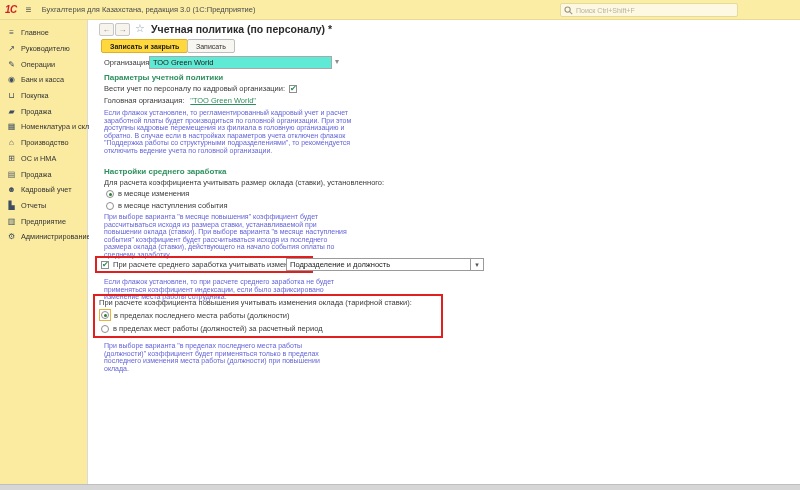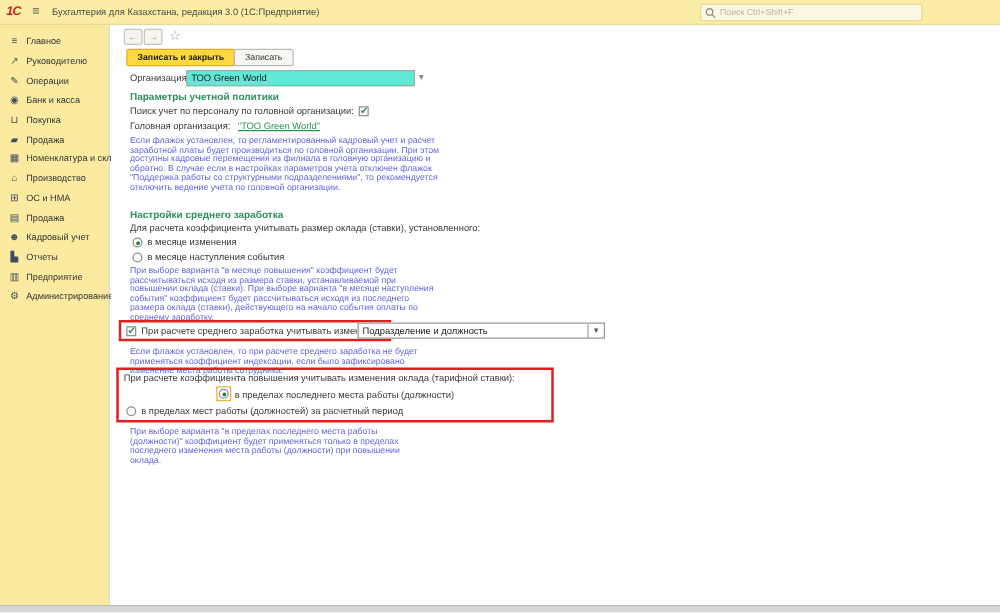--- a/index.html
+++ b/index.html
@@ -147,32 +147,33 @@
     <span class="icon">⚙</span>
     <span class="lbl">Администрирование</span>
   </div>
 </div>
 
 <div id="content">
 
   <span class="abs navbtn" style="left:10px; top:3px;">←</span>
   <span class="abs navbtn" style="left:26px; top:3px;">→</span>
   <span class="abs" id="fav-star" style="left:46px; top:2px;">☆</span>
+  <div class="abs" id="page-title" style="left:62px; top:3px;">Учетная политика (по персоналу) *</div>
 
   <button class="abs btn btn-primary" style="left:12px; top:19px;">Записать и закрыть</button>
   <button class="abs btn btn-plain" style="left:98px; top:19px;">Записать</button>
 
   <span class="abs lab" style="left:15px; top:38px;">Организация:</span>
   <input class="abs field" style="left: 60px; top: 36px; width: 183px;" value="ТОО Green World">
   <span class="abs" id="org-icon" style="left:246px; top:37px;">▾</span>
 
   <div class="abs sec-head" style="left:15px; top:53px;text-align:center;">Параметры учетной политики</div>
 
   <div class="abs" style="left:15px; top:64px; display:flex; align-items:center;">
-    <span class="lab">Поиск учет по персоналу по головной организации:</span>
+    <span class="lab">Вести учет по персоналу по кадровый организации:</span>
     <span class="cb checked" style="margin-left:4px;"></span>
   </div>
 
   <div class="abs" style="left:15px; top:76px; display:flex; align-items:center;">
     <span class="lab">Головная организация:</span>
     <span class="green-link" style="margin-left:6px;">"ТОО Green World"</span>
   </div>
 
   <div class="abs help" style="left:15px; top:89px; width:248px;">Если флажок установлен, то регламентированный кадровый учет и расчет заработной платы будет производиться по головной организации. При этом доступны кадровые перемещения из филиала в головную организацию и обратно. В случае если в настройках параметров учета отключен флажок "Поддержка работы со структурными подразделениями", то рекомендуется отключить ведение учета по головной организации.</div>
 
@@ -196,21 +197,21 @@
   </div>
   <div class="abs combo" style="left:197px; top:238px;">
     <span class="combo-val">Подразделение и должность</span>
     <span class="combo-btn">▾</span>
   </div>
 
   <div class="abs help" style="left:15px; top:258px; width:245px;">Если флажок установлен, то при расчете среднего заработка не будет применяться коэффициент индексации, если было зафиксировано изменение места работы сотрудника.</div>
 
   <div class="abs redbox" style="left:4px; top:274px; width:350px; padding:2px 4px 3px 4px;">
     <div class="lab">При расчете коэффициента повышения учитывать изменения оклада (тарифной ставки):</div>
-    <div class="radio-row" style="margin-top:2px;justify-content:center;">
+    <div class="radio-row" style="margin-top:2px;">
       <span class="focus-ring">
         <span class="radio sel"></span>
       </span>
       <span class="lab" style="margin-left:3px;">в пределах последнего места работы (должности)</span>
     </div>
     <div class="radio-row" style="margin-top:3px; margin-left:2px;">
       <span class="radio"></span>
       <span class="lab">в пределах мест работы (должностей) за расчетный период</span>
     </div>
   </div>

